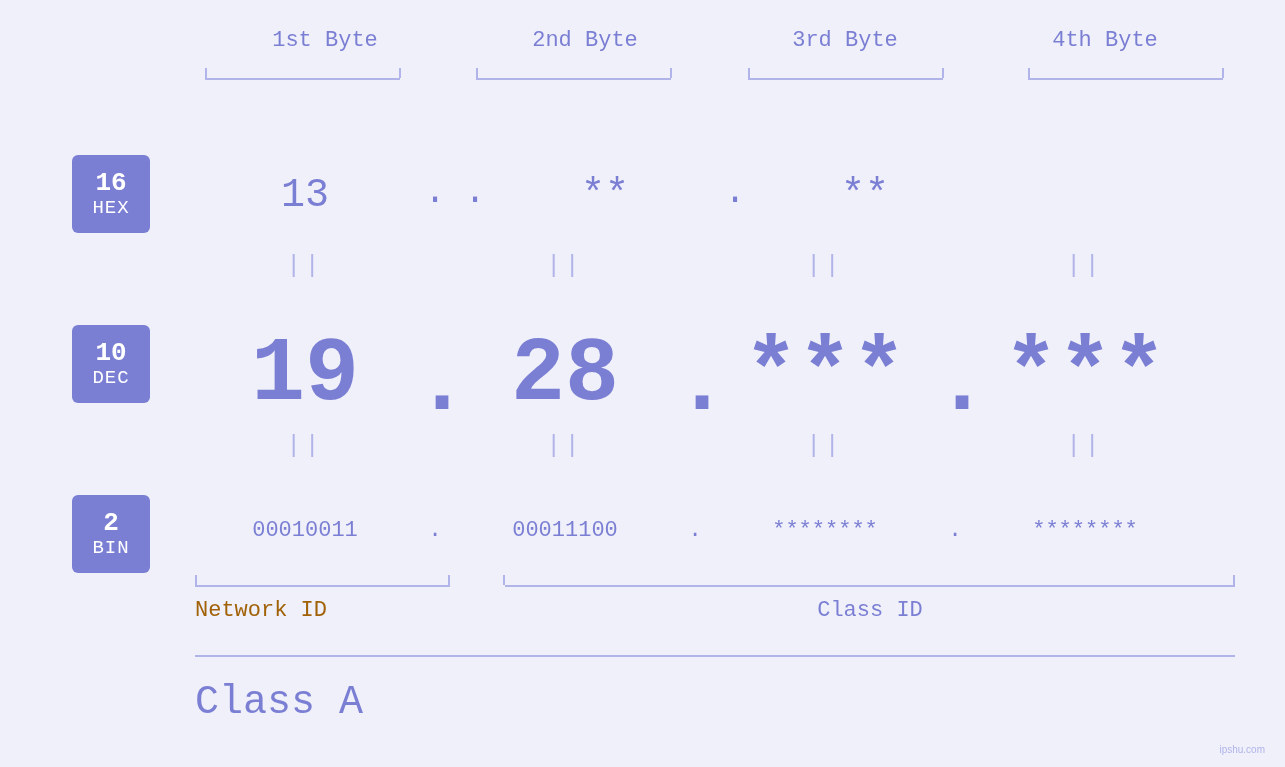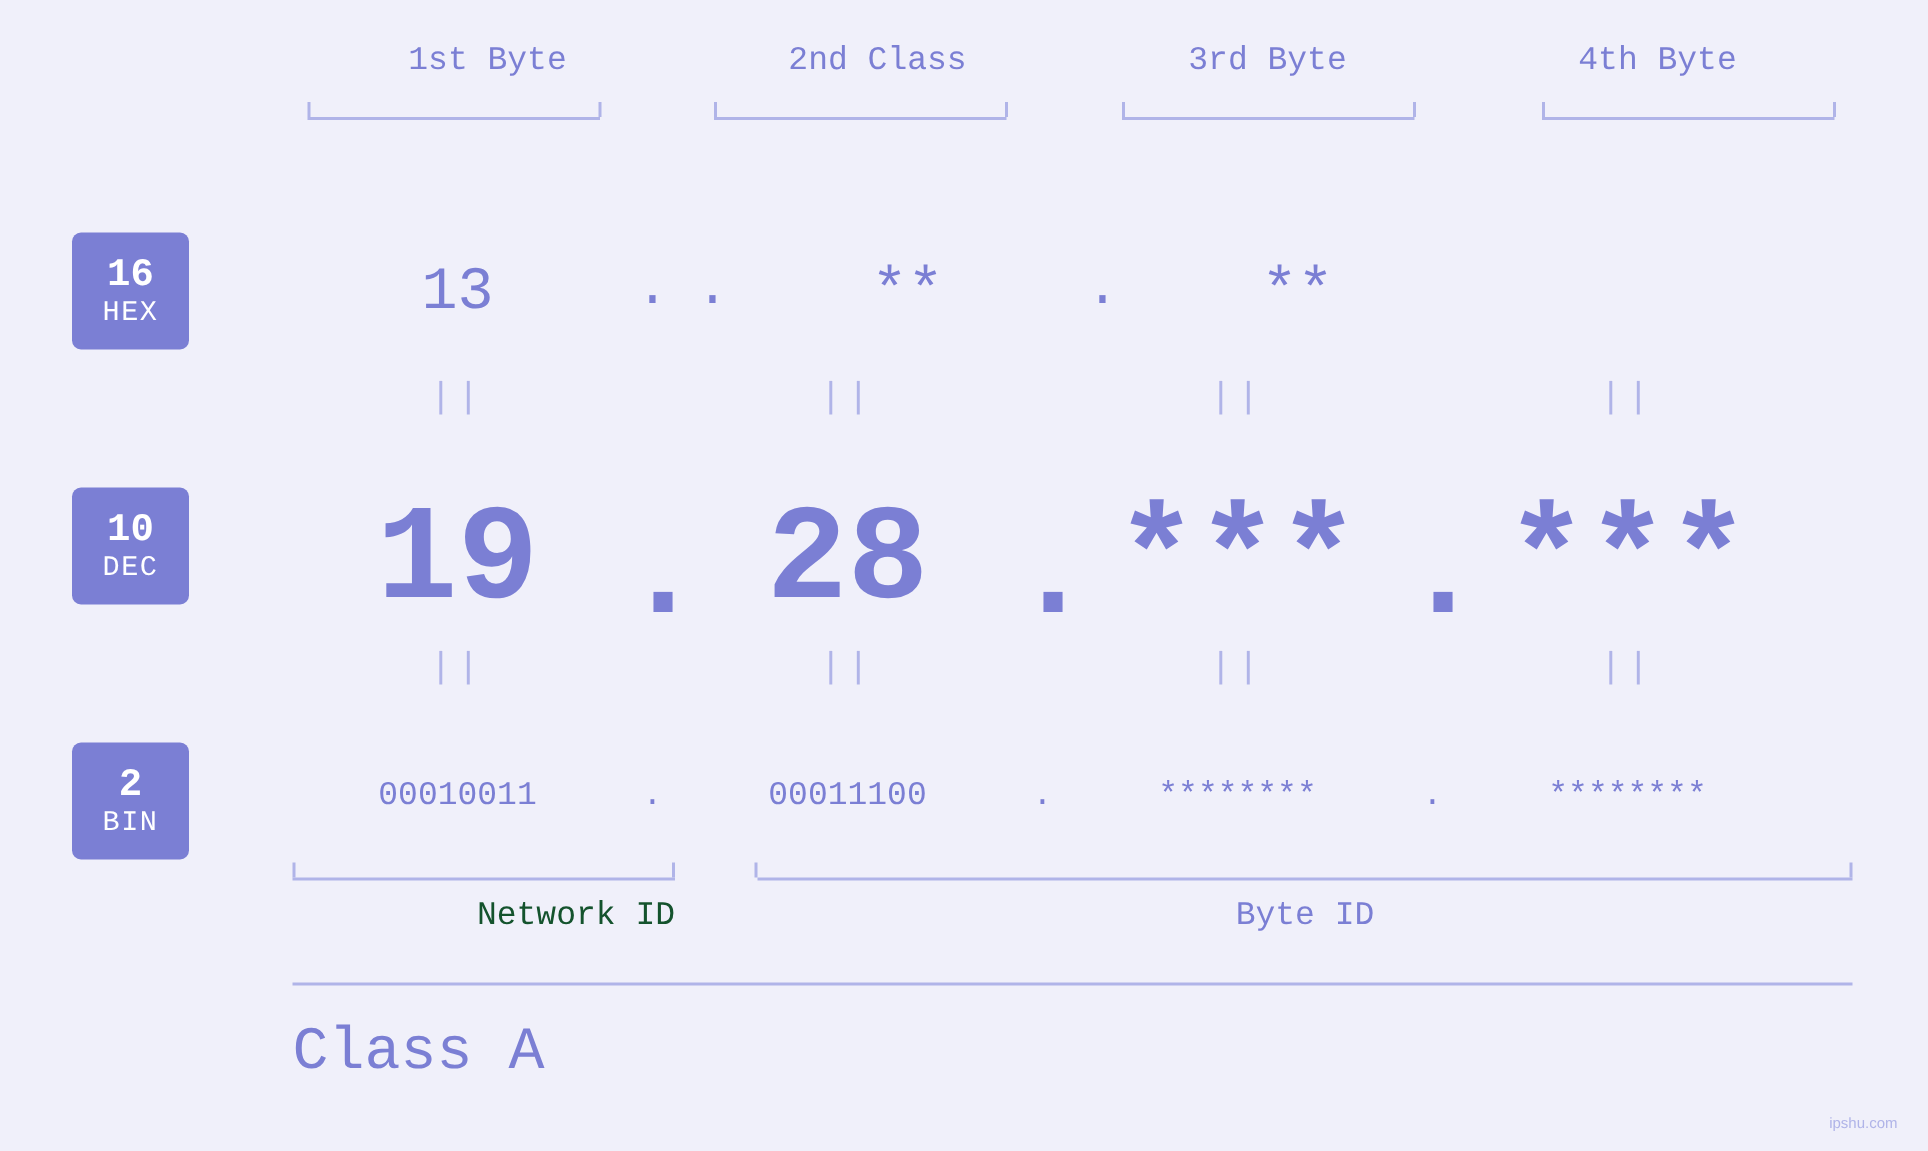--- a/index.html
+++ b/index.html
@@ -36,20 +36,21 @@
       width: 78px;
       height: 78px;
       background-color: #7b7fd4;
       border-radius: 6px;
       display: flex;
       flex-direction: column;
       align-items: center;
       justify-content: center;
       color: white;
       position: absolute;
+      margin-left: 24px;
     }
 
     .base-badge .num {
       font-size: 26px;
       font-weight: bold;
       line-height: 1.1;
     }
 
     .base-badge .lbl {
       font-size: 19px;
@@ -202,22 +203,22 @@
       position: absolute;
       top: 488px;
       left: 0;
       right: 0;
       display: flex;
       align-items: center;
     }
 
     .label-network {
       width: 255px;
-      text-align: right;
-      color: #14532d;
+      text-align: left;
+      color: #a16207;
       font-size: 22px;
       font-family: 'Courier New', Courier, monospace;
     }
 
     .label-spacer { width: 55px; }
 
     .label-host {
       flex: 1;
       text-align: center;
       color: #7b7fd4;
@@ -260,21 +261,21 @@
     
     .btick { position: absolute; width: 2px; height: 10px; background-color: #b0b4e8; top: 465px; }
   </style>
 </head>
 <body>
 
 <div class="container">
 
   <div class="col-headers">
     <div class="col-header">1st Byte</div>
-    <div class="col-header">2nd Class</div>
+    <div class="col-header">2nd Byte</div>
     <div class="col-header">3rd Byte</div>
     <div class="col-header">4th Byte</div>
   </div>
 
   <div class="bracket-line bracket-1st"></div>
   <div class="bracket-line bracket-2nd"></div>
   <div class="bracket-line bracket-3rd"></div>
   <div class="bracket-line bracket-4th"></div>
 
   <div class="bracket-tick" style="left:205px;"></div>
@@ -356,21 +357,21 @@
     <div class="bottom-bracket bottom-bracket-right"></div>
 
     <div class="btick" style="left:0px;"></div>
     <div class="btick" style="left:253px;"></div>
     <div class="btick" style="left:308px;"></div>
     <div class="btick" style="right:0px; left:auto;"></div>
 
     <div class="labels-row">
       <div class="label-network">Network ID</div>
       <div class="label-spacer"></div>
-      <div class="label-host">Byte ID</div>
+      <div class="label-host">Class ID</div>
     </div>
 
     <div class="full-bottom-bracket"></div>
 
     <div class="class-a">Class A</div>
 
   </div>
 
   <div class="watermark">ipshu.com</div>
 

